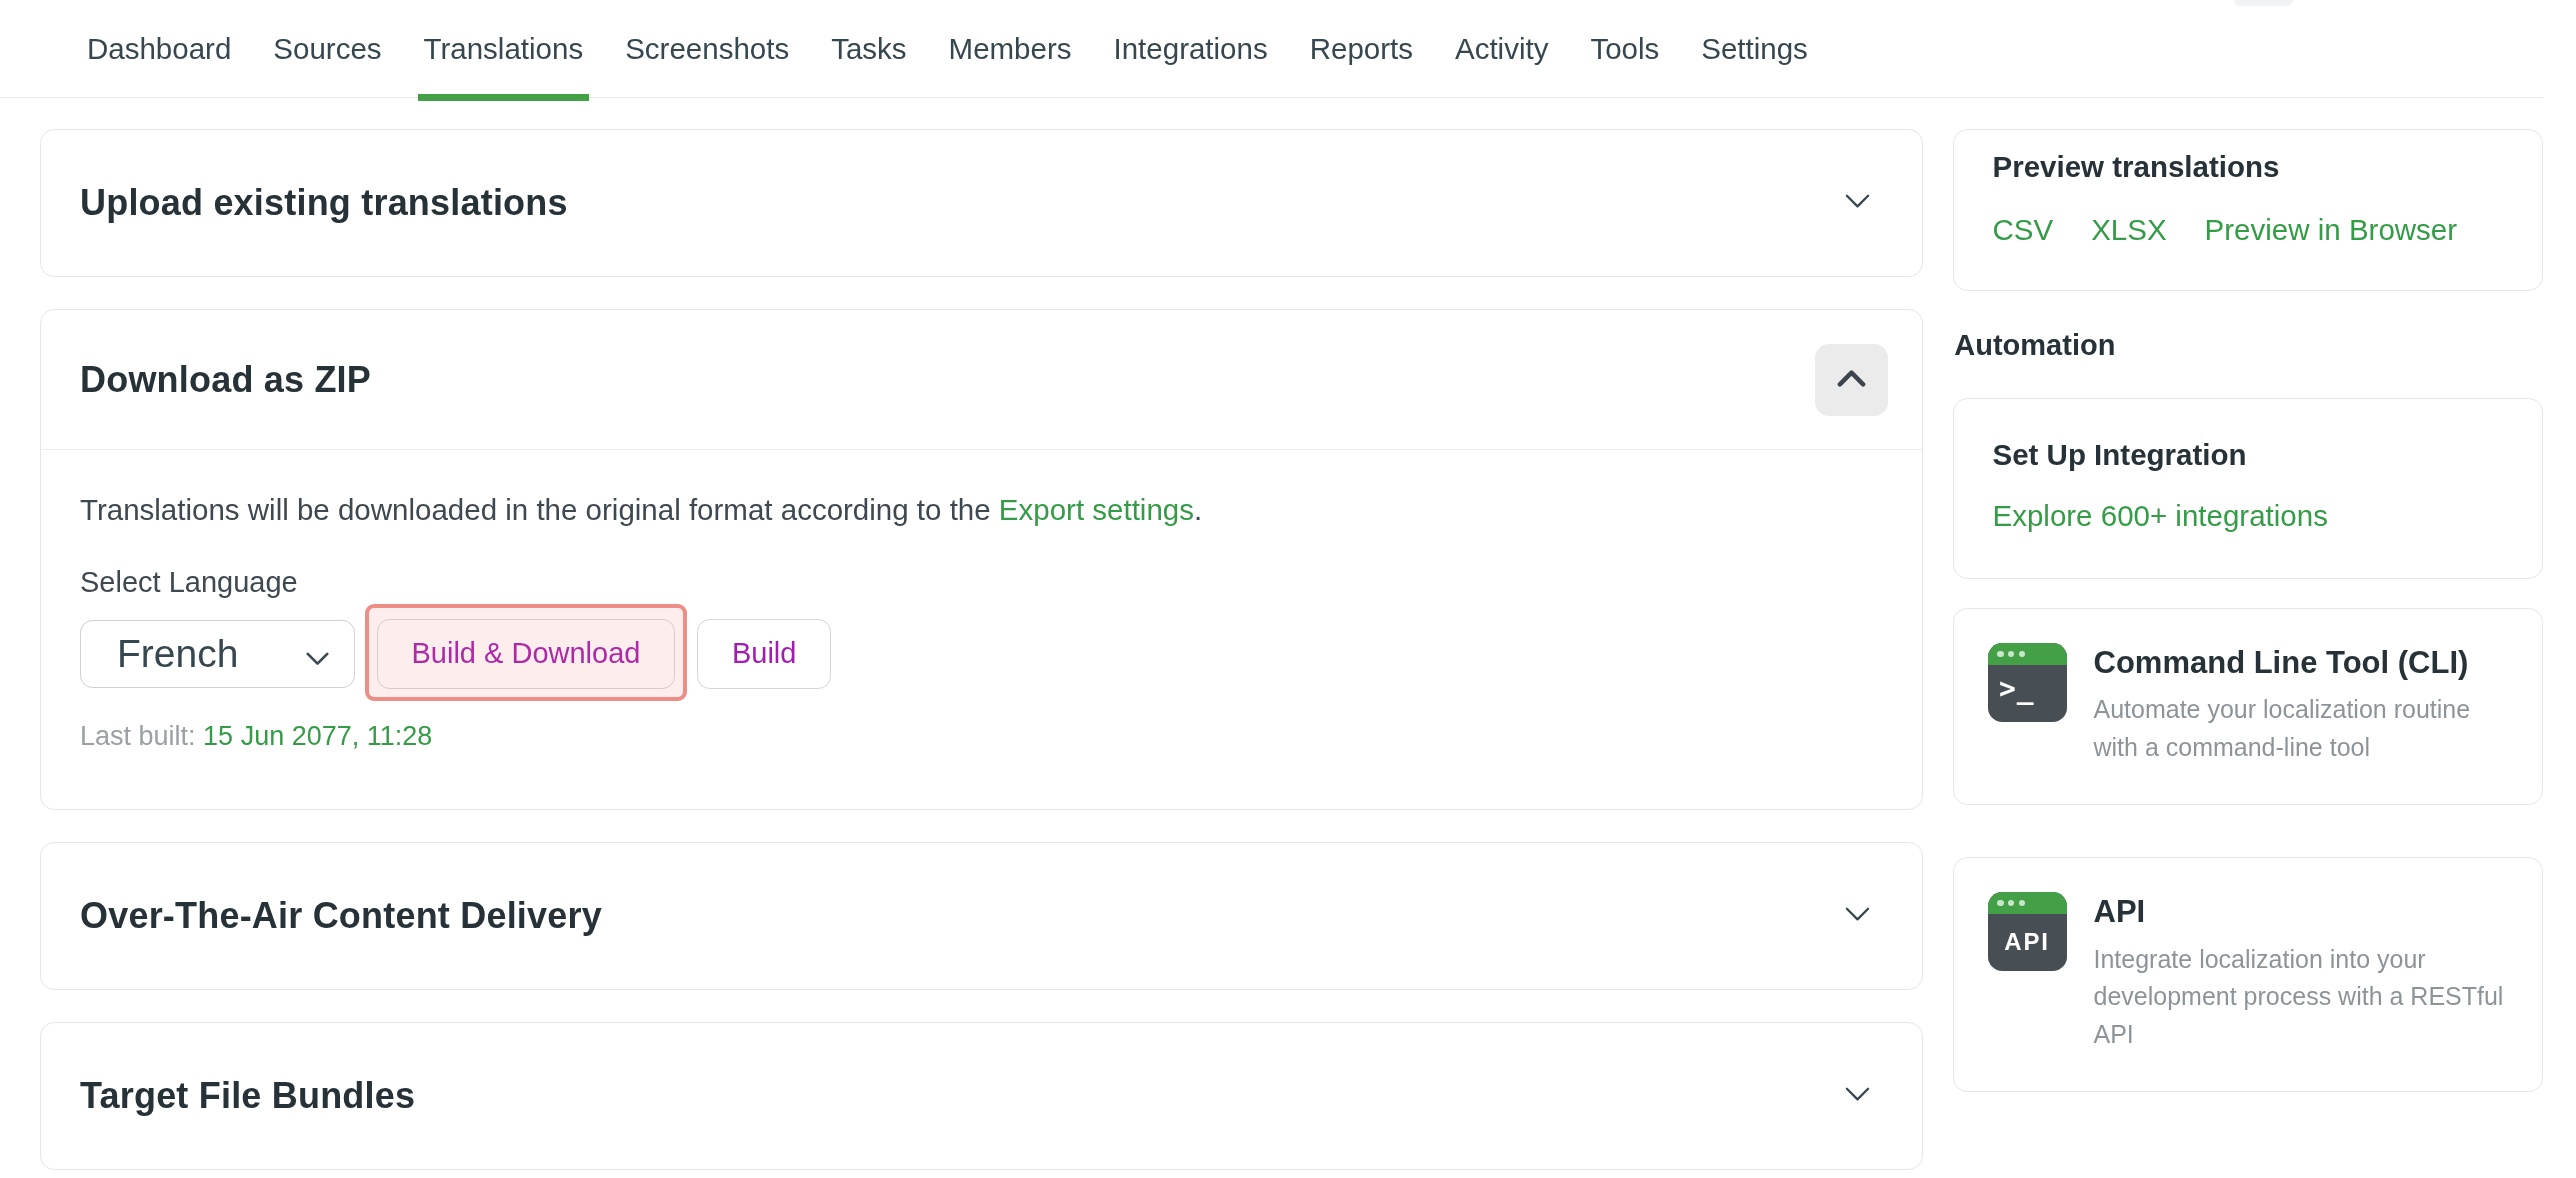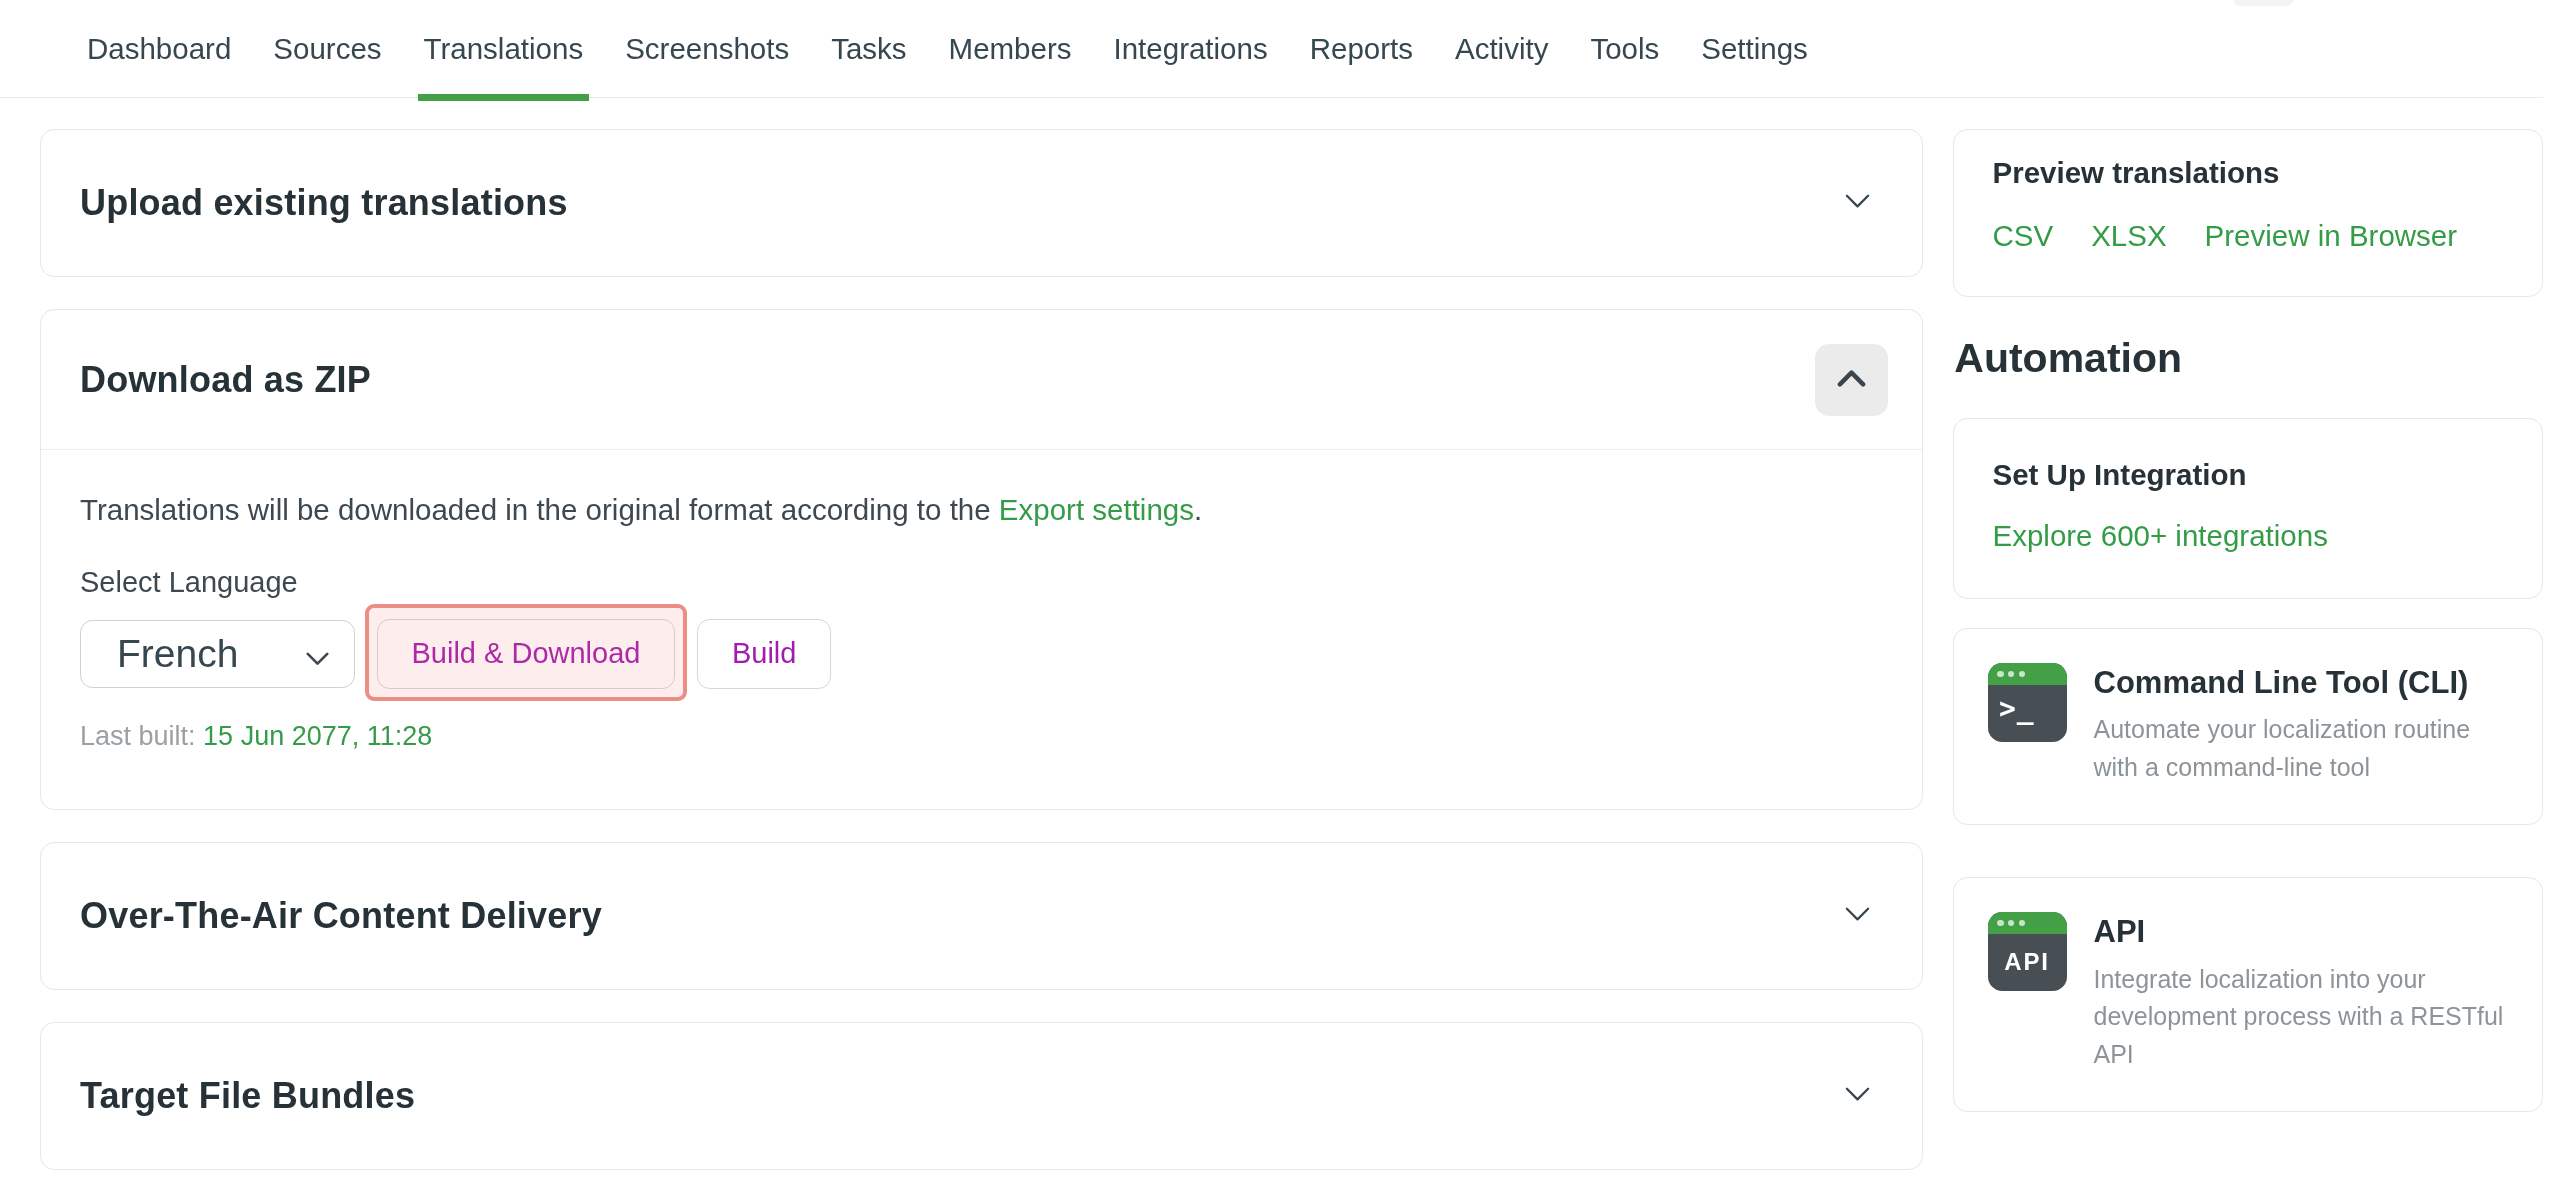--- a/index.html
+++ b/index.html
@@ -72,24 +72,24 @@
   .annotated-wrap { position:relative; margin:0 21.5px; }
   .annotation-box {
     position:absolute; left:-11.6px; right:-11.6px; top:-15px; bottom:-12.5px;
     border:4.5px solid #ec8d86; background:rgba(238,130,122,0.14);
     border-radius:9px; pointer-events:none;
   }
   .last-built { margin-top:32px; font-size:27px; color:#9aa0a4; }
   .last-built .green-val { color:#349b47; }
 
   
-  .preview-card { padding:26px 39px 43px 39px; margin-bottom:38px; }
+  .preview-card { padding:20px 39px 43px 39px; margin-bottom:38px; }
   .side-title { font-size:29.5px; font-weight:bold; color:#263238; }
   .preview-links { margin-top:29px; display:flex; gap:38px; font-size:29.5px; }
-  .automation-heading { font-size:41px; font-weight:bold; color:#263238; margin:0 0 36px 1.8px; }
+  .automation-heading { font-size:29px; font-weight:bold; color:#263238; margin:0 0 36px 1.8px; }
   .setup-card { padding:39px 39px 45px 39px; margin-bottom:29px; }
   .setup-link { display:inline-block; margin-top:27px; font-size:29.5px; }
 
   .tool-card { padding:34px 36px 38px 34px; display:flex; gap:27px; align-items:flex-start; margin-bottom:52px; }
   .term-icon { width:79px; height:79px; border-radius:14.3px; background:#474e54; overflow:hidden; flex:none; }
   .term-top { height:21.5px; background:#43a047; display:flex; align-items:center; gap:4.5px; padding-left:9.8px; }
   .term-dot { width:6.3px; height:6.3px; border-radius:50%; background:#c8e6c9; }
   .term-body-cli {
     color:#fff; font-family:"DejaVu Sans Mono", monospace; font-weight:bold;
     font-size:28px; padding:7.2px 0 0 11.6px; letter-spacing:0.9px;

